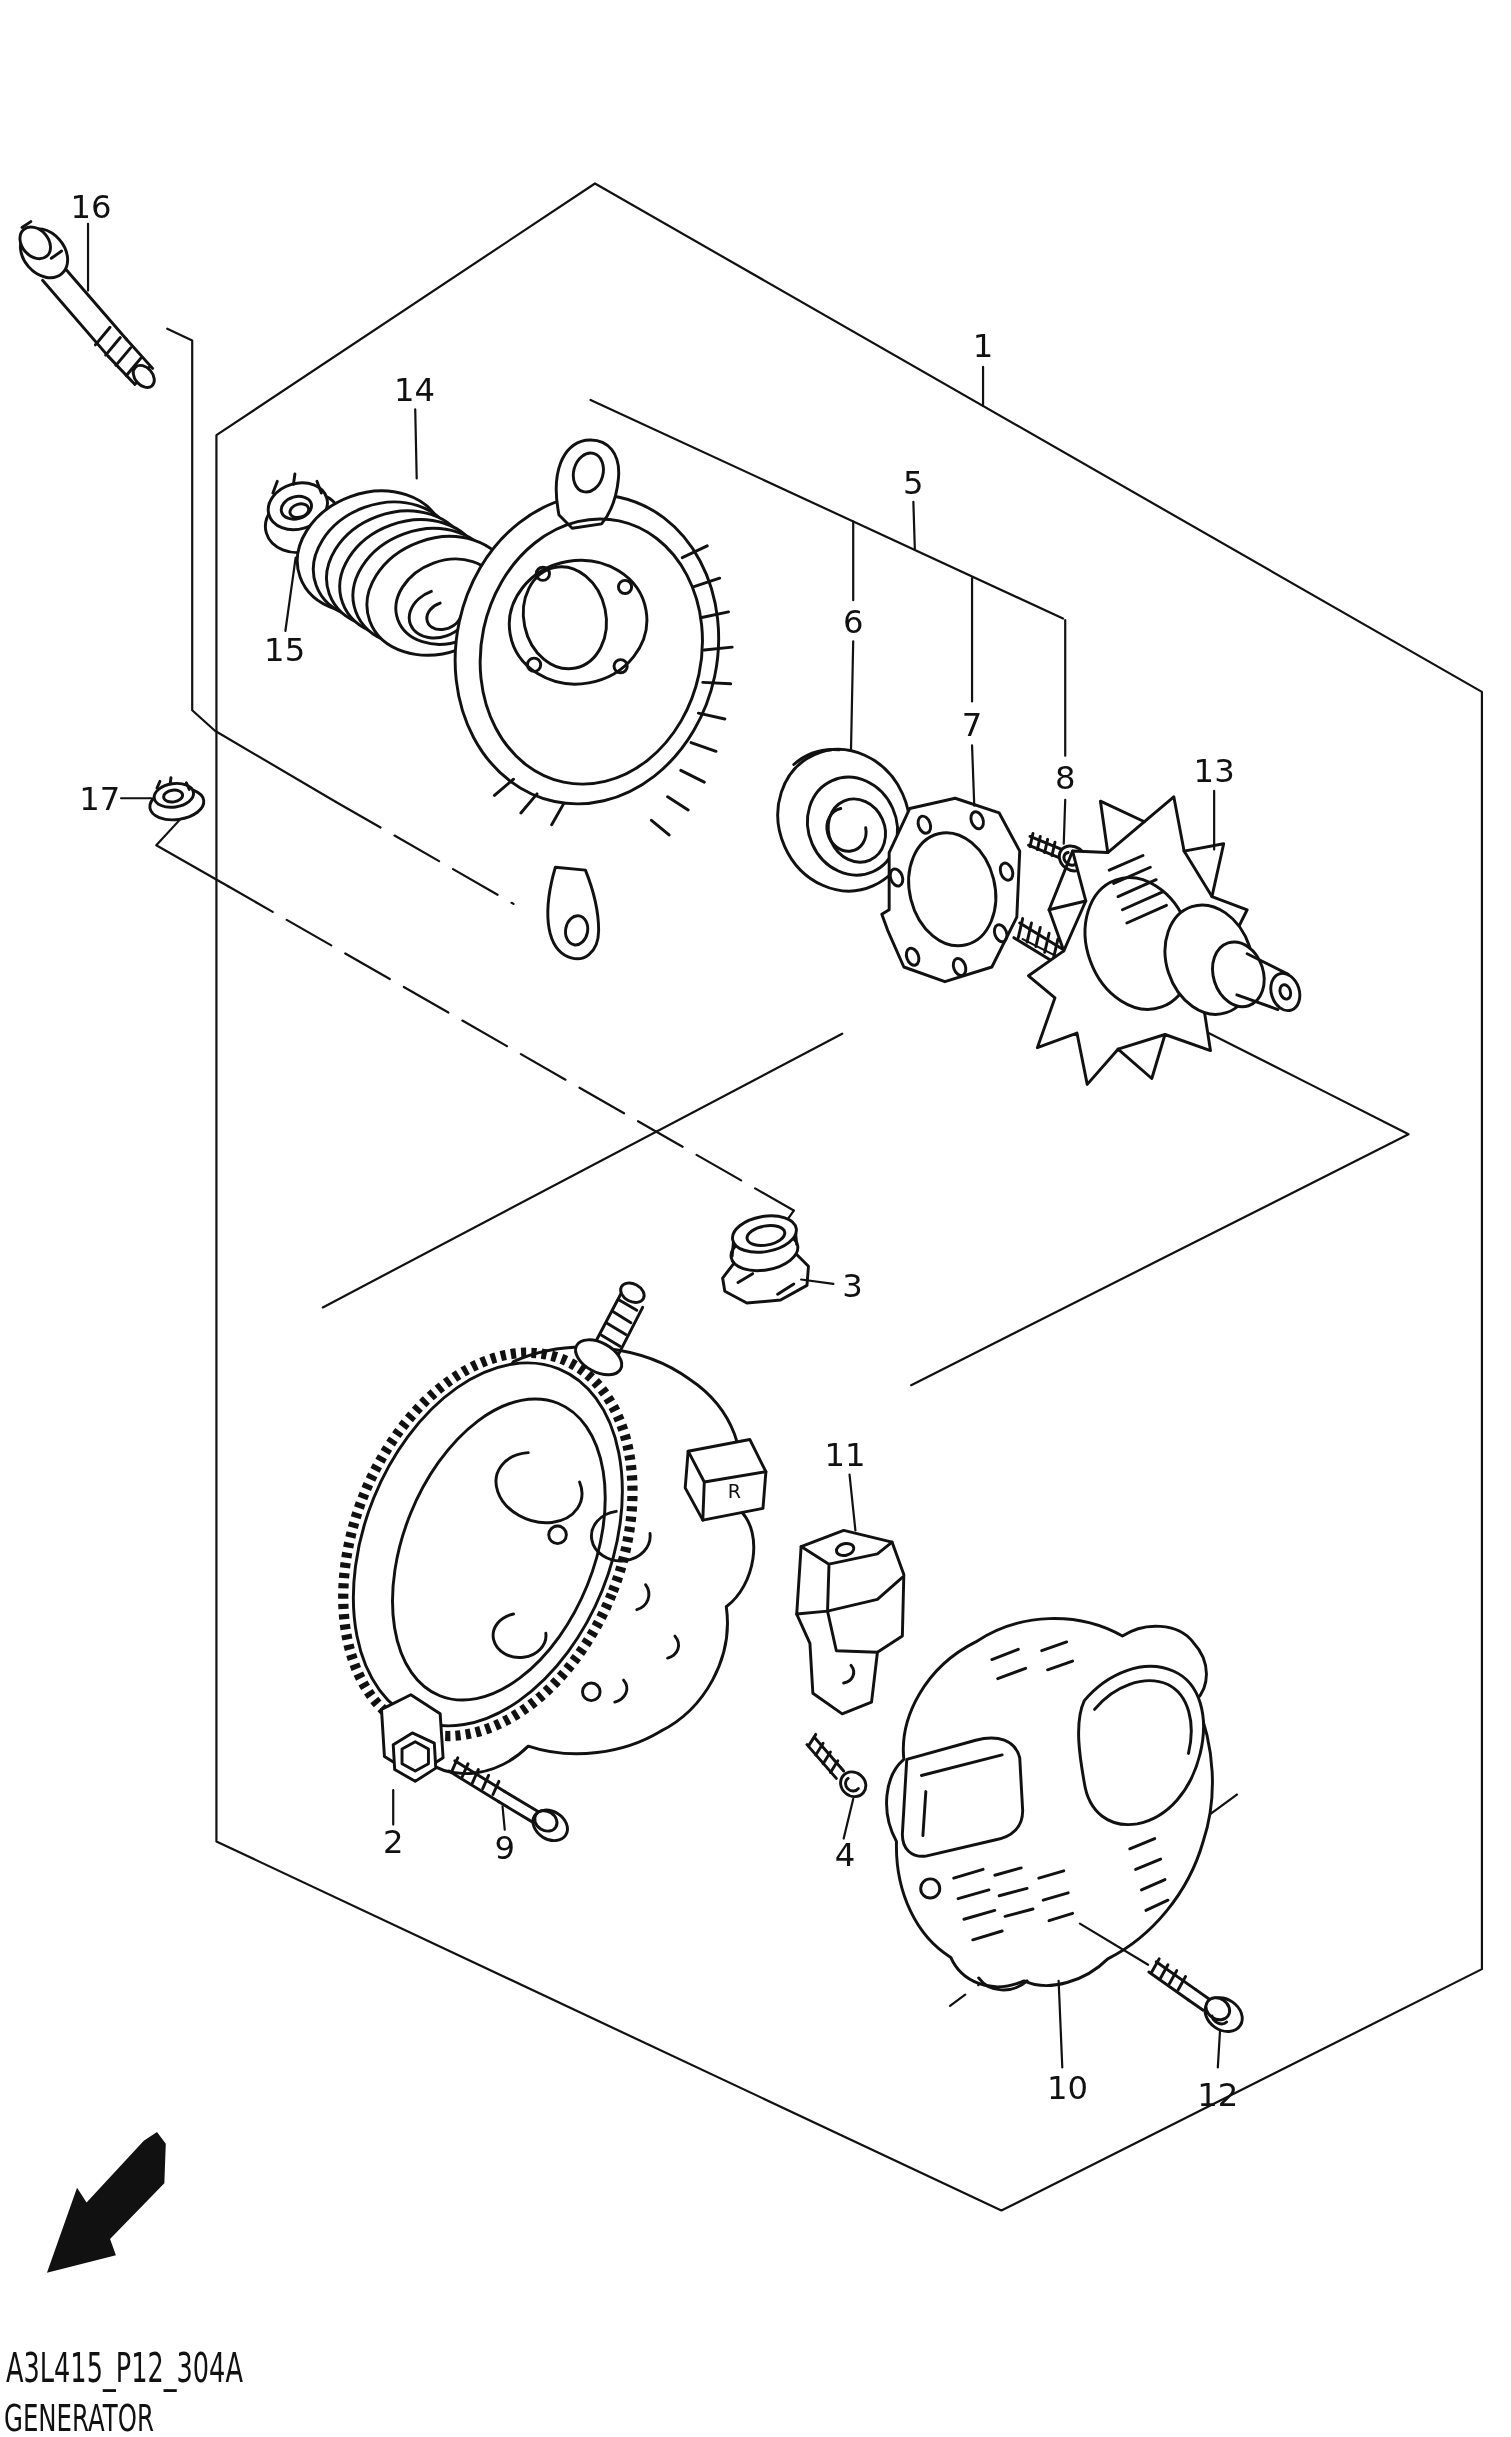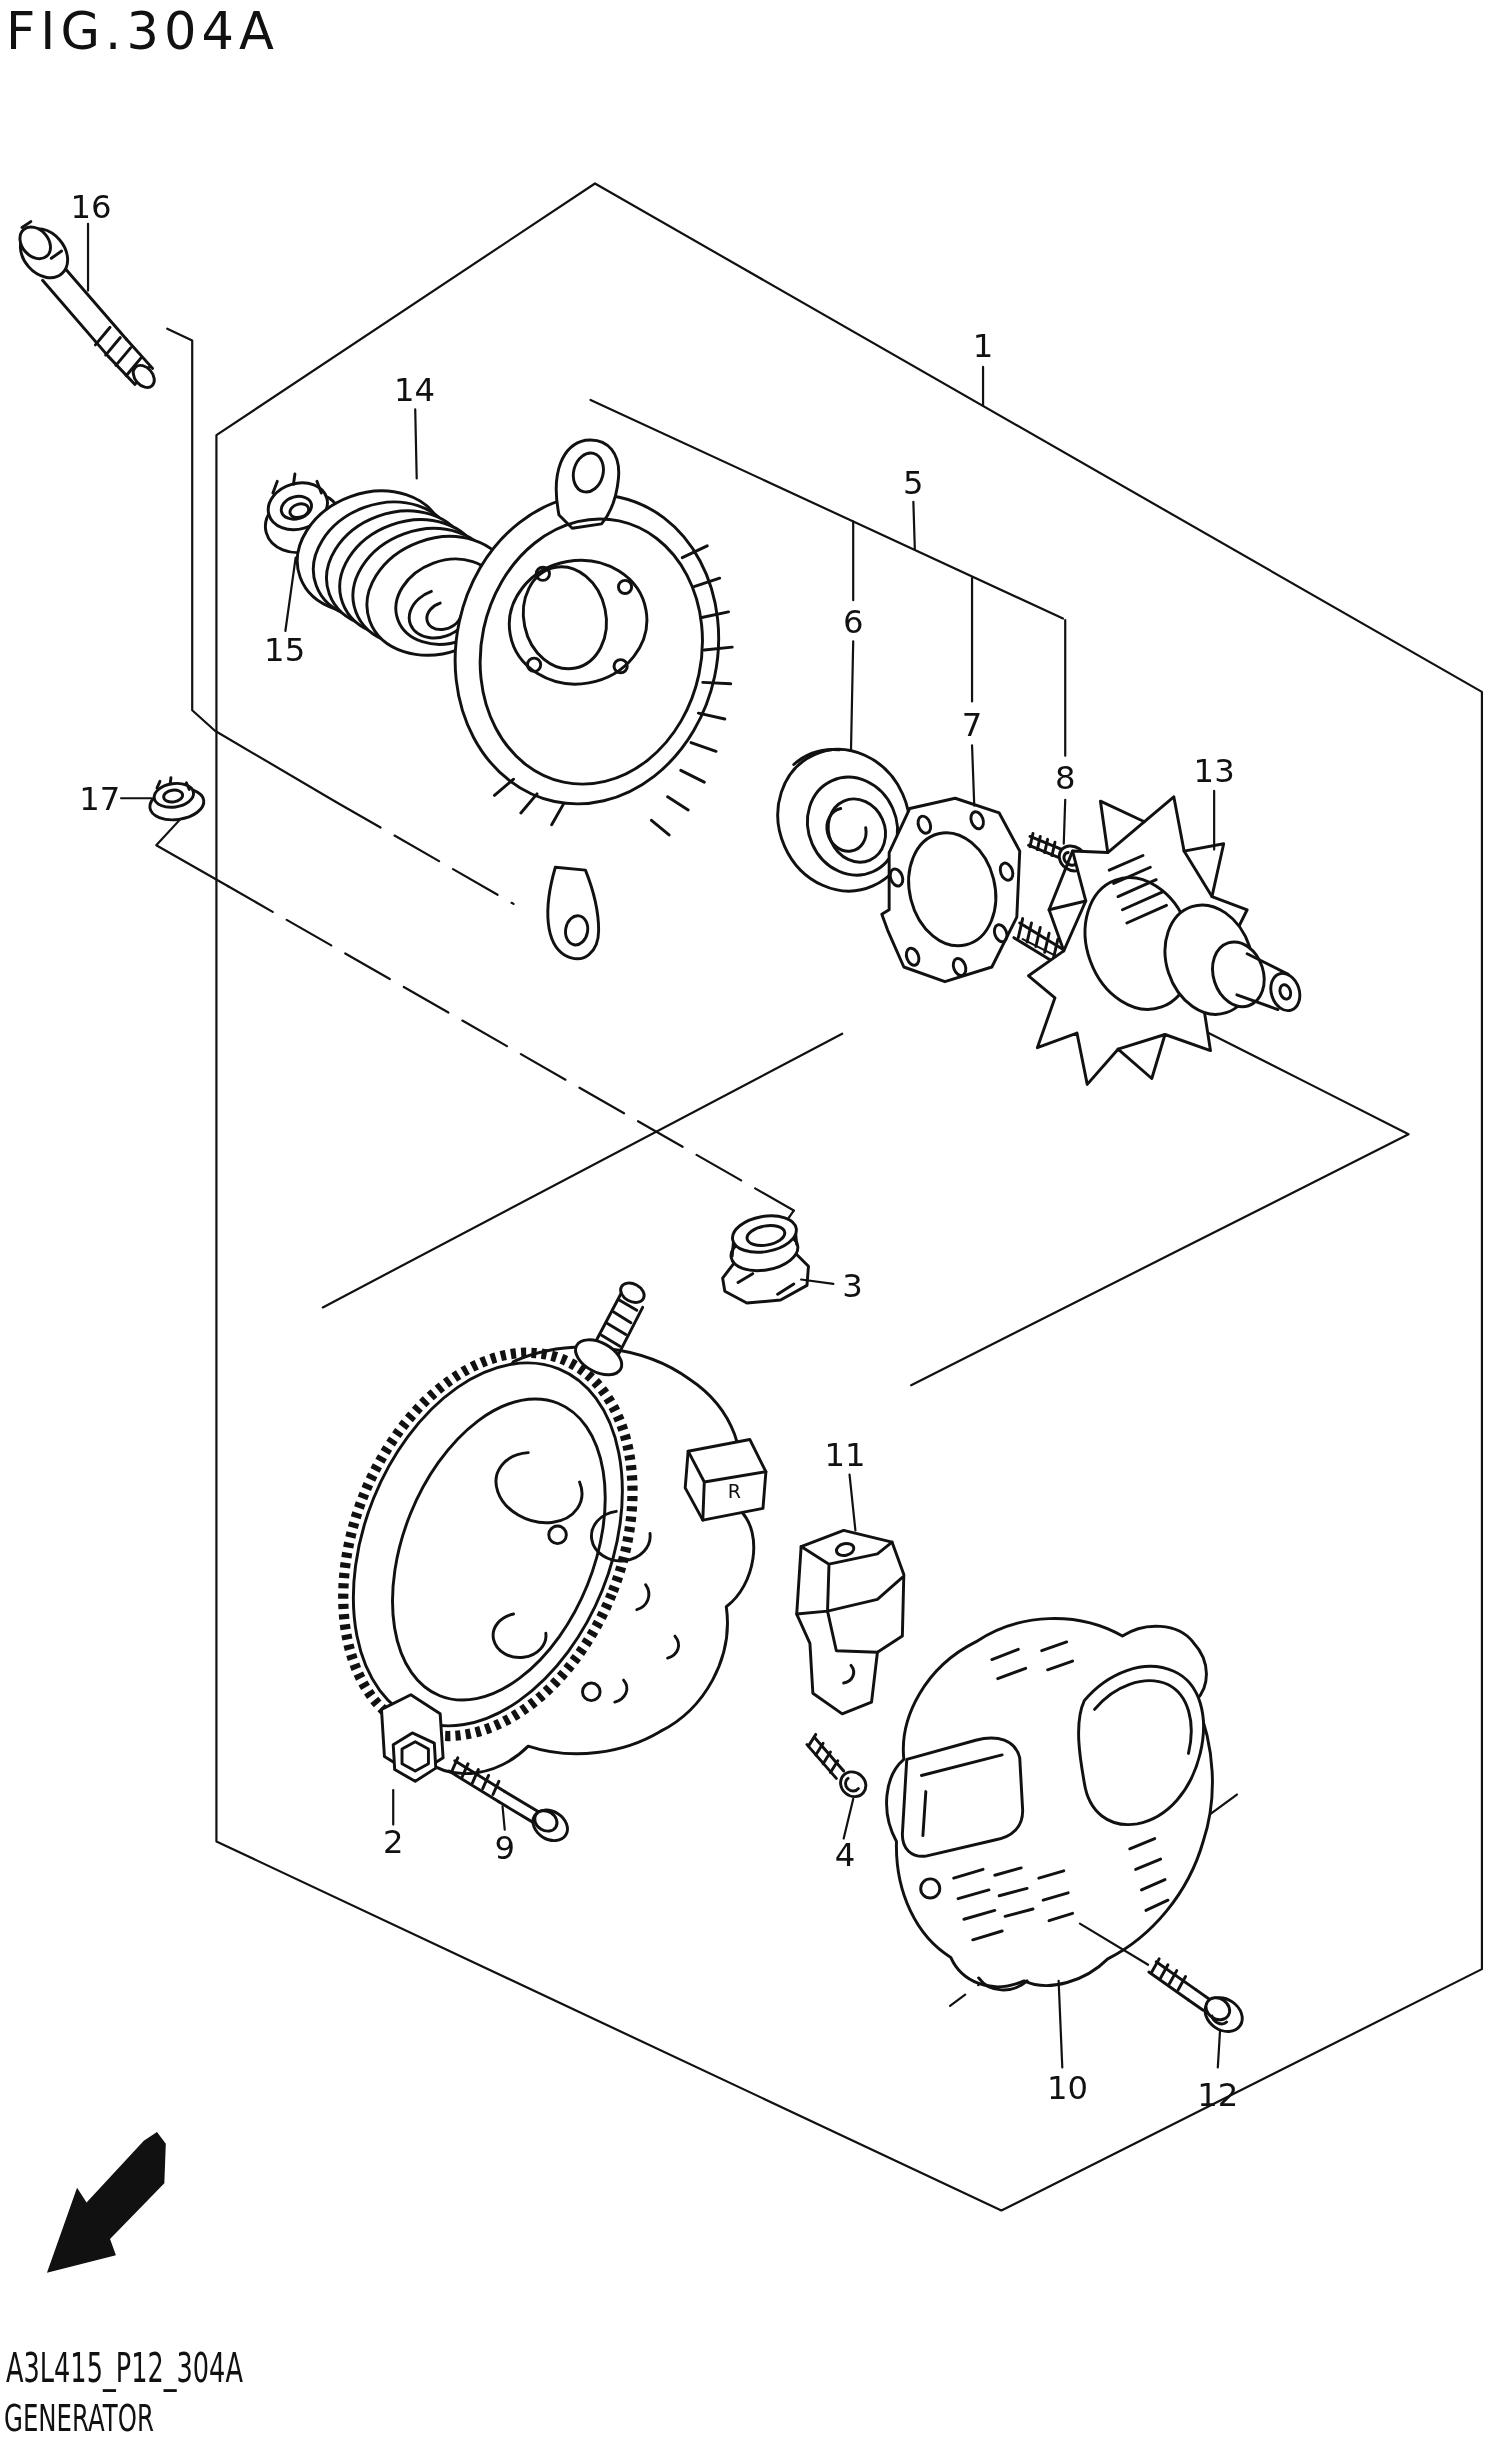--- a/index.html
+++ b/index.html
@@ -285,17 +285,16 @@
         <text x="565" y="546" class="callout">14</text>
         <polyline points="389,860 403,760" class="leader"></polyline>
         <text x="388" y="901" class="callout">15</text>
         <polyline points="120,305 120,396" class="leader"></polyline>
         <text x="124" y="297" class="callout">16</text>
         <polyline points="165,1088 206,1088" class="leader"></polyline>
         <text x="136" y="1104" class="callout">17</text>
       </g>
   </svg>
 
-  <div id="fig-title" class="htext">FIG.304A</div>
   <div id="dwg-code" class="htext">A3L415_P12_304A</div>
   <div id="part-name" class="htext">GENERATOR</div>
 </div>
 
 
 </body></html>

